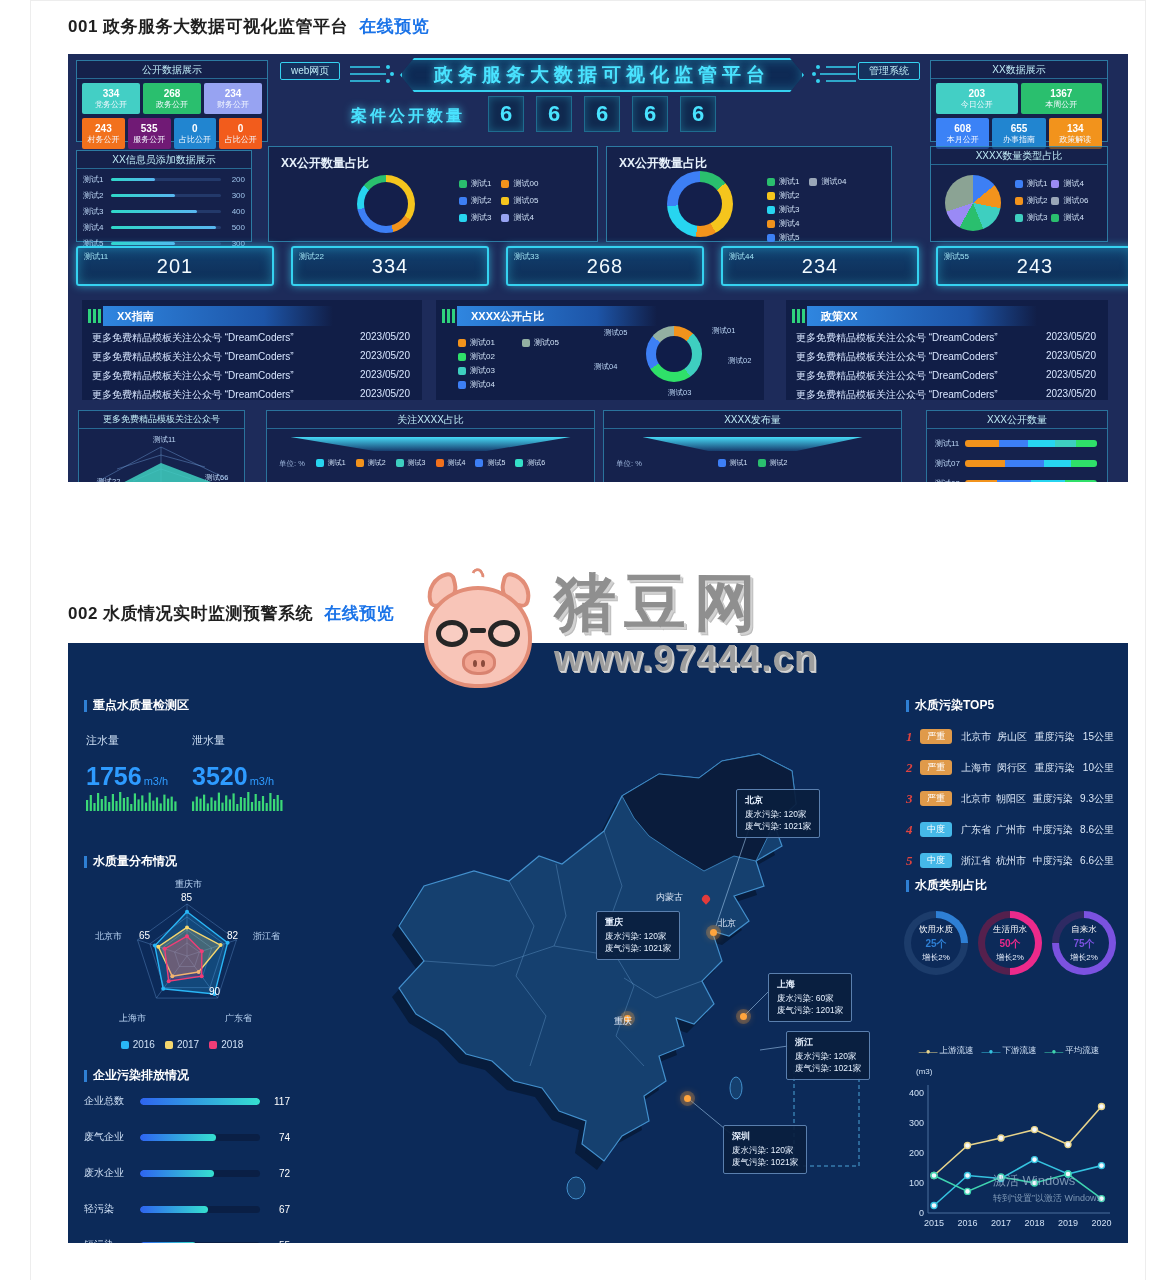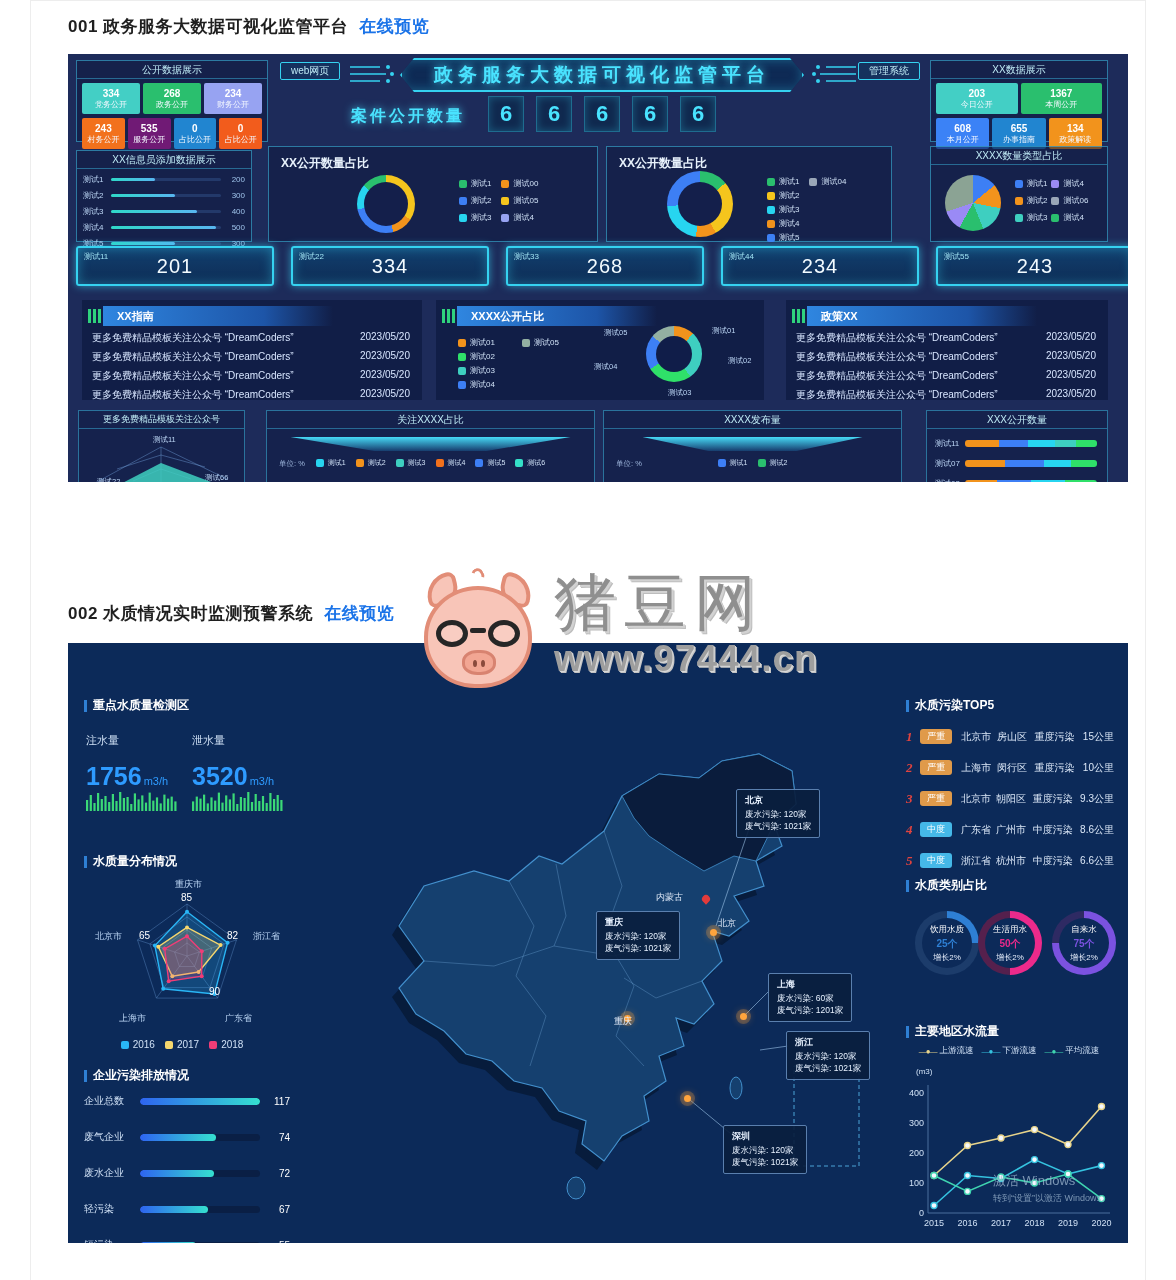--- a/index.html
+++ b/index.html
@@ -93,21 +93,21 @@
   .pig .earR{right:6px;top:4px;transform:rotate(14deg) scaleX(-1)}
   .pig .head{position:absolute;left:4px;top:16px;width:108px;height:102px;background:#f8c5b8;border:4px solid #e28d77;border-radius:50% 50% 47% 47%}
   .pig .tuft{position:absolute;left:52px;top:-2px;width:12px;height:14px;border:3px solid #e28d77;border-radius:50%;border-left-color:transparent;border-bottom-color:transparent;transform:rotate(-30deg)}
   .pig .lens{position:absolute;top:30px;width:32px;height:27px;border:5px solid #262626;border-radius:50%;background:rgba(255,255,255,.15)}
   .pig .lensL{left:8px}.pig .lensR{right:8px}
   .pig .bridge{position:absolute;left:42px;top:38px;width:16px;height:5px;background:#262626;border-radius:2px}
   .pig .snout{position:absolute;left:34px;top:60px;width:34px;height:25px;background:#f2a693;border:3px solid #d88370;border-radius:45%}
   .pig .no{position:absolute;top:7px;width:4px;height:7px;background:#8a4a3c;border-radius:50%}
   .pig .noL{left:8px}.pig .noR{right:8px}
   .wm-text{margin-left:16px}
-  .wm-brand{font-size:62px;font-weight:400;color:#8f8f8f;letter-spacing:8px;line-height:66px;text-shadow:2px 2px 0 #d2d2d2,3px 3px 0 #bdbdbd}
+  .wm-brand{font-size:62px;font-weight:700;color:#8f8f8f;letter-spacing:8px;line-height:66px;text-shadow:2px 2px 0 #d2d2d2,3px 3px 0 #bdbdbd}
   .wm-url{font-size:37px;font-weight:800;color:#9e9e9e;letter-spacing:1px;margin-top:2px;text-shadow:1px 1px 0 #d8d8d8,2px 2px 0 #c4c4c4}
 </style>
 </head>
 <body>
 
 <div class="page">
 <div class="content">
 
   <h2 class="sec">
     <span>001 政务服务大数据可视化监管平台</span>
@@ -823,21 +823,21 @@
             <span class="bdg" style="background:#45b8e8">中度</span>
             <span class="c-reg">浙江省</span>
             <span class="c-dis">杭州市</span>
             <span class="c-lvl">中度污染</span>
             <span>6.6公里</span>
           </div>
     </div>
 
     <div class="p2" style="left:830px;top:226px;height:142px">
       <div class="p2h">水质类别占比</div>
-      <div class="cd" style="left: 17px; top: 42px; background: conic-gradient(rgb(46, 127, 212) 0%, rgb(46, 127, 212) 25%, rgb(28, 60, 107) 25%, rgb(28, 60, 107) 100%);">
+      <div class="cd" style="left: 6px; top: 42px; background: conic-gradient(rgb(46, 127, 212) 0%, rgb(46, 127, 212) 25%, rgb(28, 60, 107) 25%, rgb(28, 60, 107) 100%);">
             <span class="hole2">
               <span class="cl">饮用水质</span>
               <span class="cc" style="color: rgb(46, 127, 212);">25个</span>
               <span class="cg">增长2%</span>
             </span>
           </div>
       <div class="cd" style="left: 80px; top: 42px; background: conic-gradient(rgb(236, 42, 139) 0%, rgb(236, 42, 139) 50%, rgb(85, 32, 77) 50%, rgb(85, 32, 77) 100%);">
             <span class="hole2">
               <span class="cl">生活用水</span>
               <span class="cc" style="color: rgb(236, 42, 139);">50个</span>
@@ -847,21 +847,20 @@
       <div class="cd" style="left: 154px; top: 42px; background: conic-gradient(rgb(123, 82, 224) 0%, rgb(123, 82, 224) 75%, rgb(46, 42, 99) 75%, rgb(46, 42, 99) 100%);">
             <span class="hole2">
               <span class="cl">自来水</span>
               <span class="cc" style="color: rgb(123, 82, 224);">75个</span>
               <span class="cg">增长2%</span>
             </span>
           </div>
     </div>
 
     <div class="p2" style="left:830px;top:372px;height:224px">
-      <div class="p2h">主要地区水流量</div>
       <div class="fc-legend">
         <span class="lg">
               <span class="lmk" style="color: rgb(232, 212, 139);">—●—</span>
               <span>上游流速</span>
             </span>
         <span class="lg">
               <span class="lmk" style="color: rgb(53, 195, 224);">—●—</span>
               <span>下游流速</span>
             </span>
         <span class="lg">

